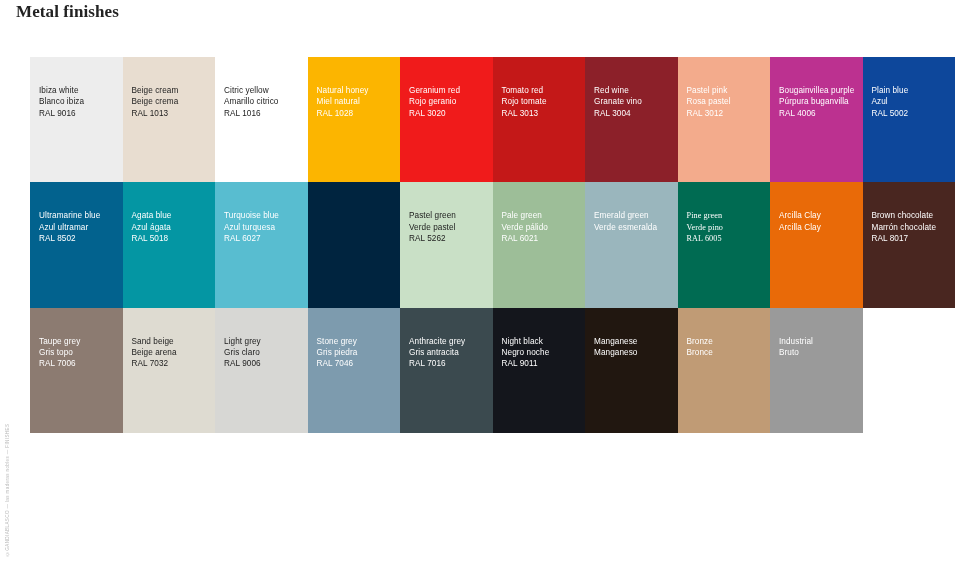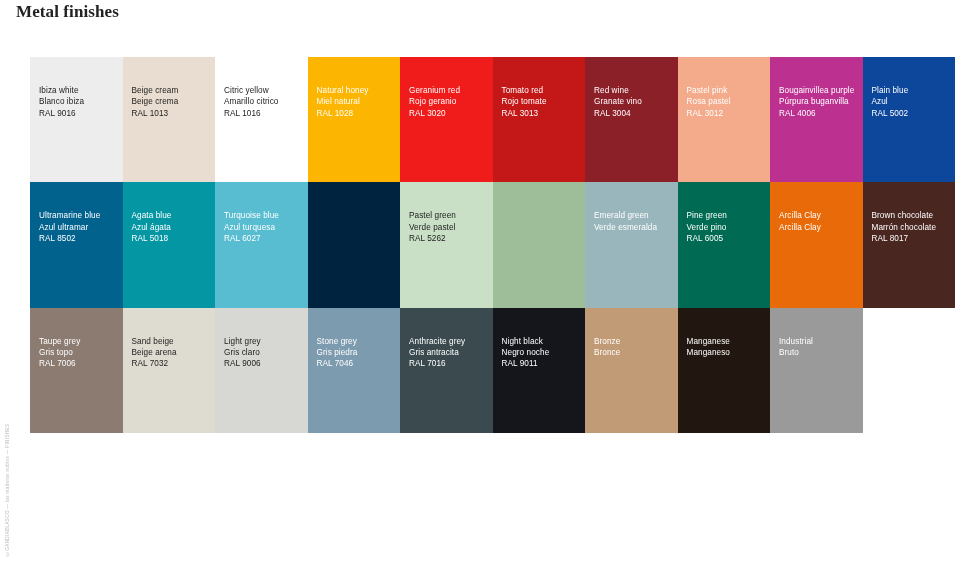--- a/index.html
+++ b/index.html
@@ -190,31 +190,36 @@
       <div class="swatch">
         <div class="swatch-inner" style="background: rgb(201, 224, 198);"></div>
         <div class="swatch-labels" style="color: rgb(28, 28, 28);">
           <span class="lbl-en">Pastel green</span>
           <span class="lbl-es">Verde pastel</span>
           <span class="lbl-ral">RAL 5262</span>
         </div>
       </div>
       <div class="swatch">
         <div class="swatch-inner" style="background: rgb(157, 190, 152);"></div>
+        <div class="swatch-labels" style="color: rgb(255, 255, 255);">
+          <span class="lbl-en">Pale green</span>
+          <span class="lbl-es">Verde pálido</span>
+          <span class="lbl-ral">RAL 6021</span>
+        </div>
       </div>
       <div class="swatch">
         <div class="swatch-inner" style="background: rgb(154, 182, 189);"></div>
         <div class="swatch-labels" style="color: rgb(255, 255, 255);">
           <span class="lbl-en">Emerald green</span>
           <span class="lbl-es">Verde esmeralda</span>
         </div>
       </div>
       <div class="swatch">
         <div class="swatch-inner" style="background: rgb(0, 107, 82);"></div>
-        <div class="swatch-labels" style="color: rgb(255, 255, 255);">
+        <div class="swatch-labels" style="color: rgb(255, 255, 255); font-family: Liberation Serif, serif;">
           <span class="lbl-en">Pine green</span>
           <span class="lbl-es">Verde pino</span>
           <span class="lbl-ral">RAL 6005</span>
         </div>
       </div>
       <div class="swatch">
         <div class="swatch-inner" style="background: rgb(233, 106, 8);"></div>
         <div class="swatch-labels" style="color: rgb(255, 255, 255);">
           <span class="lbl-en">Arcilla Clay</span>
           <span class="lbl-es">Arcilla Clay</span>
@@ -270,34 +275,34 @@
       </div>
       <div class="swatch">
         <div class="swatch-inner" style="background: rgb(20, 22, 28);"></div>
         <div class="swatch-labels" style="color: rgb(255, 255, 255);">
           <span class="lbl-en">Night black</span>
           <span class="lbl-es">Negro noche</span>
           <span class="lbl-ral">RAL 9011</span>
         </div>
       </div>
       <div class="swatch">
+        <div class="swatch-inner" style="background: rgb(33, 23, 16);"></div>
+        <div class="swatch-labels" style="color: rgb(255, 255, 255);">
+          <span class="lbl-en">Manganese</span>
+          <span class="lbl-es">Manganeso</span>
+        </div>
+      </div>
+      <div class="swatch">
         <div class="swatch-inner" style="background: rgb(192, 155, 117);"></div>
         <div class="swatch-labels" style="color: rgb(255, 255, 255);">
           <span class="lbl-en">Bronze</span>
           <span class="lbl-es">Bronce</span>
         </div>
       </div>
       <div class="swatch">
-        <div class="swatch-inner" style="background: rgb(33, 23, 16);"></div>
-        <div class="swatch-labels" style="color: rgb(255, 255, 255);">
-          <span class="lbl-en">Manganese</span>
-          <span class="lbl-es">Manganeso</span>
-        </div>
-      </div>
-      <div class="swatch">
         <div class="swatch-inner" style="background: rgb(154, 154, 154);"></div>
         <div class="swatch-labels" style="color: rgb(255, 255, 255);">
           <span class="lbl-en">Industrial</span>
           <span class="lbl-es">Bruto</span>
         </div>
       </div>
     </div>
 
   <div id="side-credit">©GANDIABLASCO — las maderas nobles — FINISHES</div>
 

